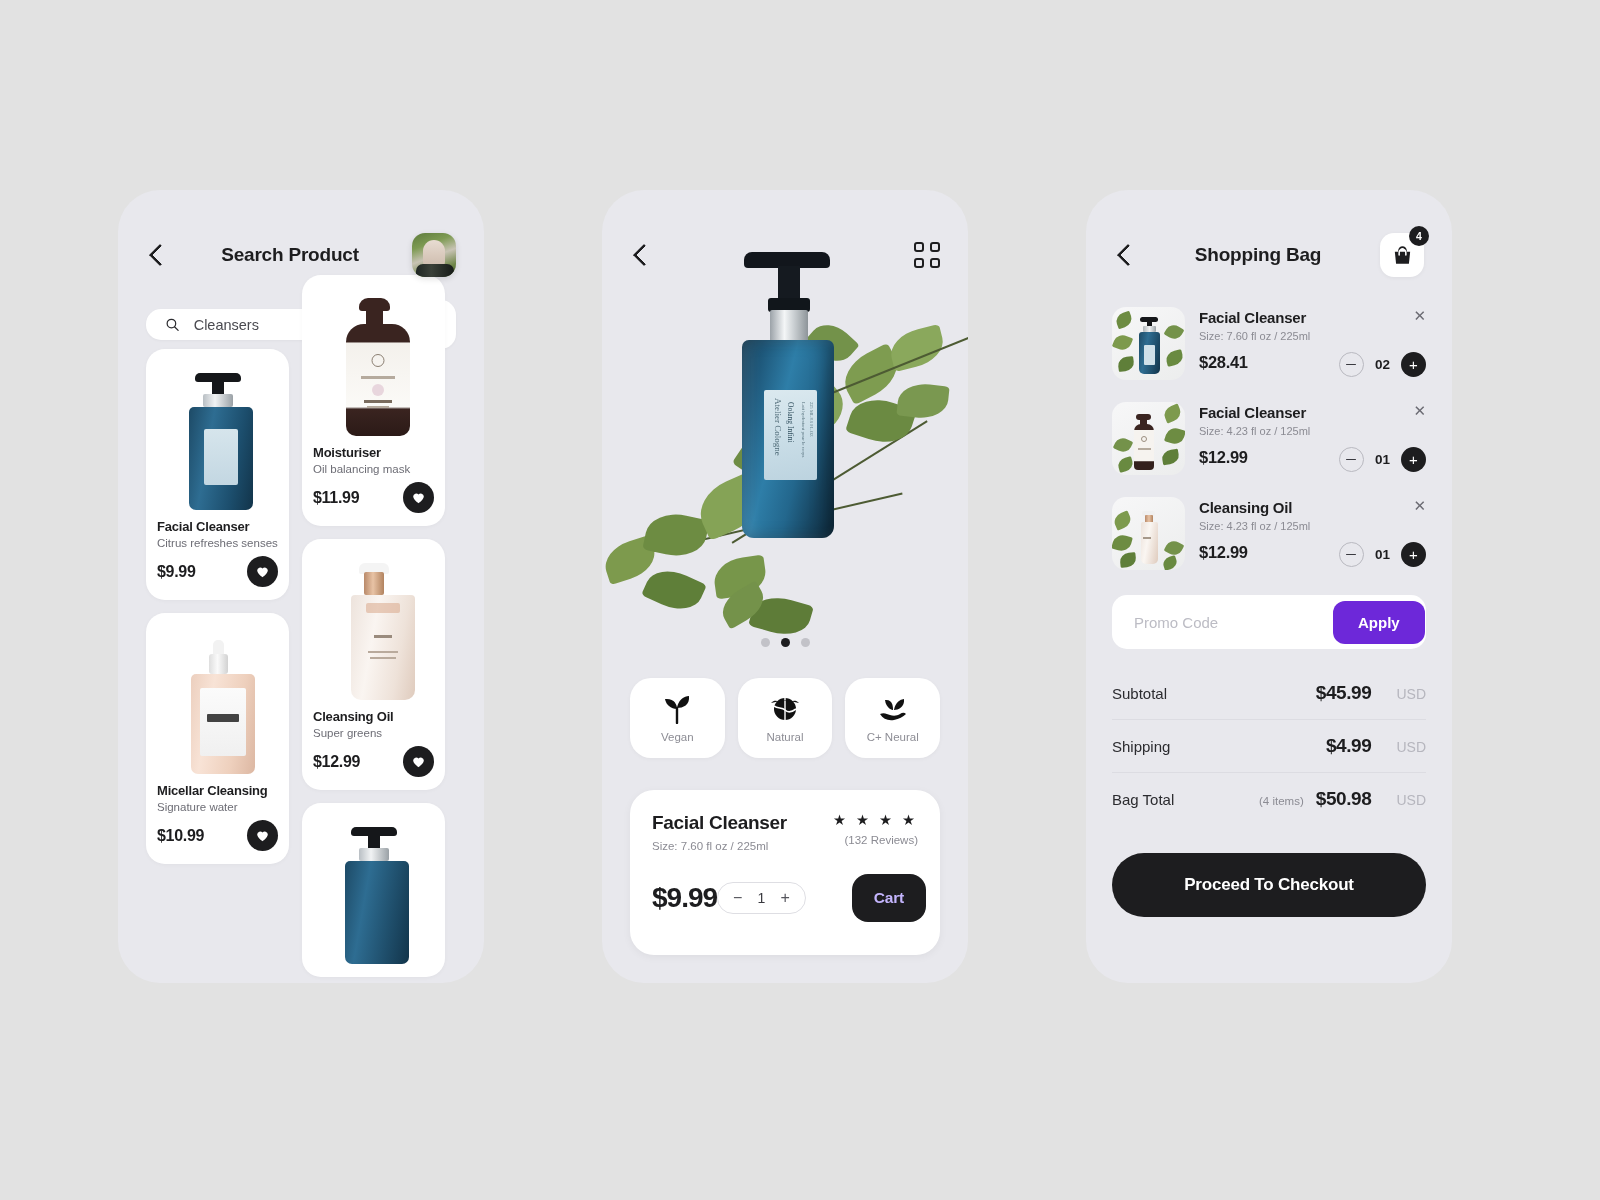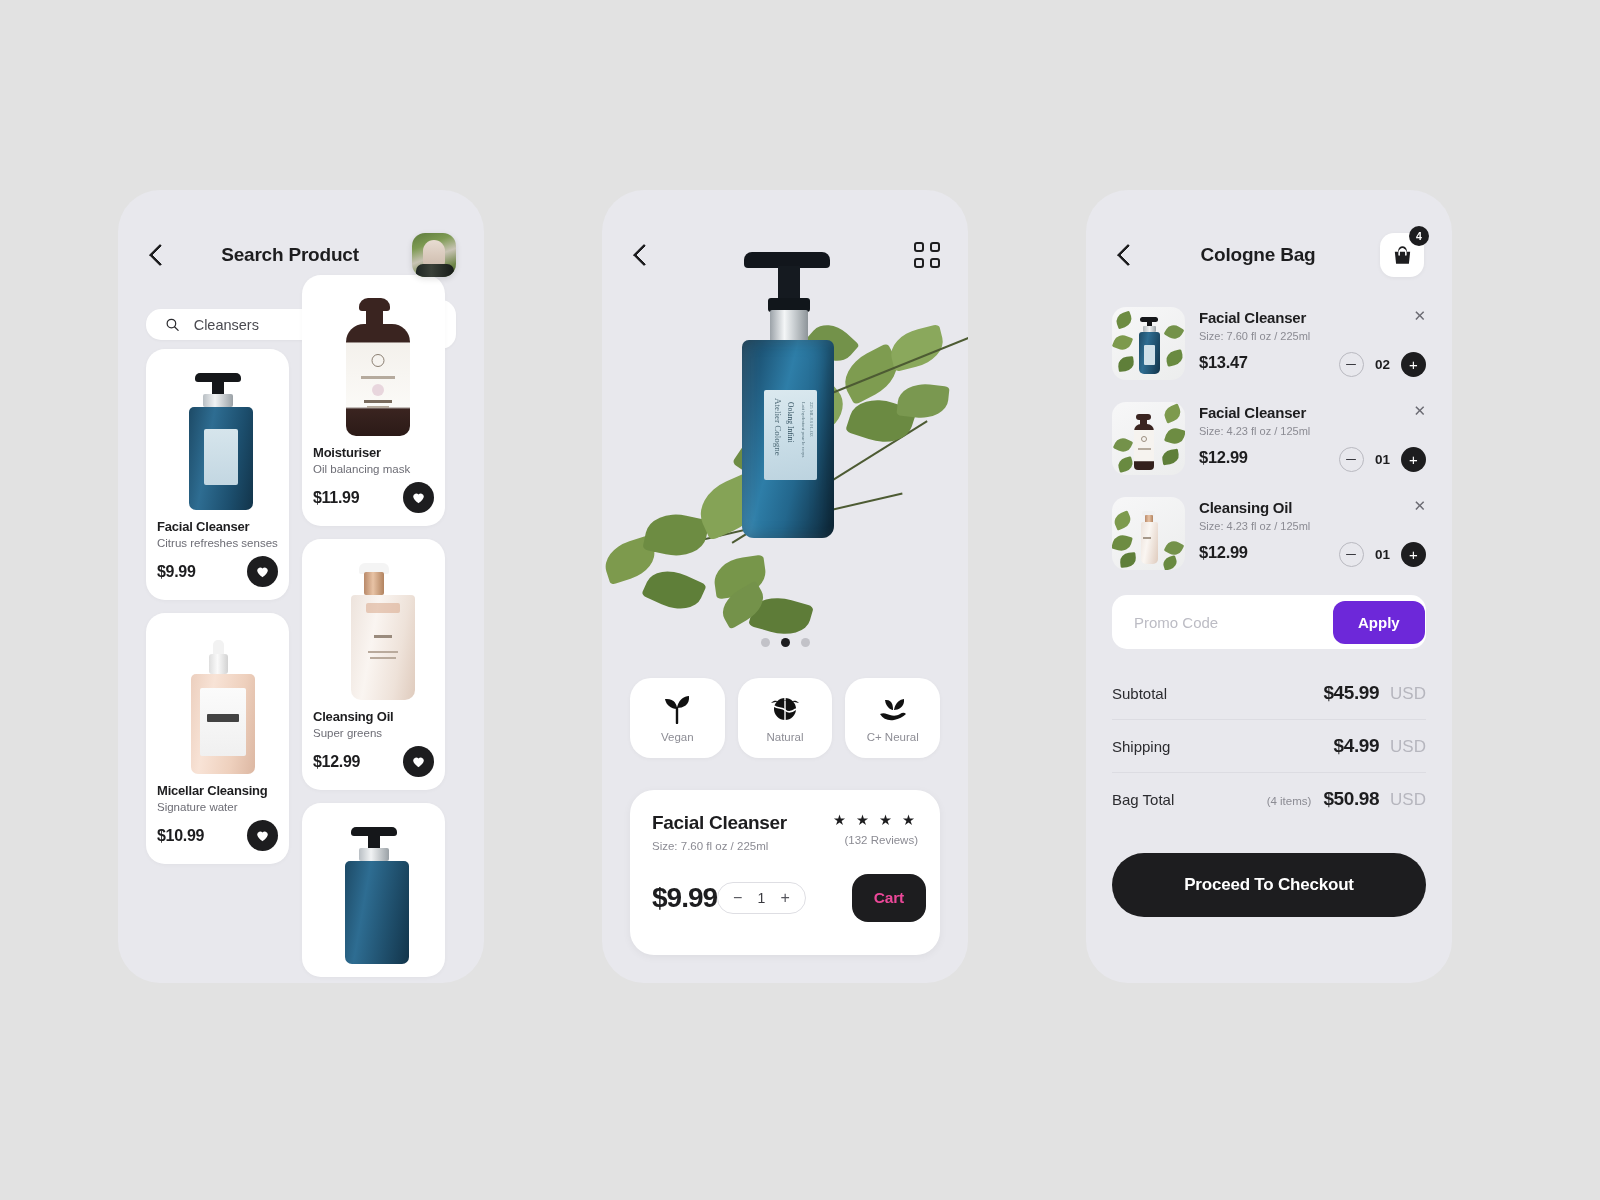--- a/index.html
+++ b/index.html
@@ -176,21 +176,21 @@
   .reviews{ font-size:11.5px; color:#8b8b93; margin-top:6px; text-align:right;}
   .dc-bot{ display:flex; align-items:center; justify-content:space-between; margin-top:22px;}
   .bigprice{ font-size:28px; font-weight:700; color:#1d1d1f; letter-spacing:-1px;}
   .stepper{
     display:flex; align-items:center; gap:14px;
     border:1.3px solid #dedee3; border-radius:20px; padding:7px 15px;
   }
   .stepper b{ font-size:14px; font-weight:500; color:#3a3a40; min-width:10px; text-align:center;}
   .stepper u{ text-decoration:none; font-size:16px; color:#55555c; cursor:pointer; line-height:1;}
   .cart-btn{
-    background:#1d1d1f; color:#ec4899; border:0; border-radius:16px;
+    background:#1d1d1f; color:#c4b5fd; border:0; border-radius:16px;
     padding:15px 22px; font-family:inherit; font-size:15.5px; font-weight:700;
     cursor:pointer; letter-spacing:-0.2px;margin-left:46px;
   }
 
   
   #phone-bag .hdr{ margin-top:34px; }
   .bag-btn{
     width:44px; height:44px; background:#fff; border-radius:14px;
     display:flex; align-items:center; justify-content:center; position:relative;
     flex:0 0 auto; cursor:pointer;
@@ -249,21 +249,21 @@
 
   .totals{ margin:18px 26px 0 26px; }
   .trow{
     display:flex; align-items:baseline; padding:15px 0;
     border-bottom:1.3px solid #dcdce2;
   }
   .trow:last-child{ border-bottom:0; }
   .t-label{ font-size:15px; color:#2b2b2f; flex:1; }
   .t-items{ font-size:11.5px; color:#8b8b93; margin-right:12px;}
   .t-val{ font-size:19px; font-weight:700; color:#1d1d1f; letter-spacing:-0.4px;}
-  .t-cur{ font-size:17px; color:#b6b6be; margin-left:11px;}
+  .t-cur{ font-size:14px; color:#b6b6be; margin-left:25px;}
 
   .checkout{
     display:block; margin:28px 26px 0 26px; width:calc(100% - 52px);
     background:#1d1d1f; color:#fff; border:0; border-radius:32px;
     padding:22px 0; font-family:inherit; font-size:17px; font-weight:700;
     cursor:pointer; letter-spacing:-0.2px;
   }
 </style>
 </head>
 <body>
@@ -533,21 +533,21 @@
         </div>
         <button class="cart-btn">Cart</button>
       </div>
     </div>
   </div>
 
   <div class="phone" id="phone-bag">
 
     <div class="hdr">
       <span class="chev"></span>
-      <div class="hdr-title">Cologne Bag</div>
+      <div class="hdr-title">Shopping Bag</div>
       <div class="bag-btn">
         <svg width="23" height="23" viewBox="0 0 24 24">
           <path d="M4 8h16l-1.3 12.5H5.3L4 8z" fill="#1d1d1f"></path>
           <path d="M8.5 9V6.8a3.5 3.5 0 017 0V9" stroke="#1d1d1f" stroke-width="2" fill="none" stroke-linecap="round"></path>
           <path d="M8.5 9V6.8a3.5 3.5 0 017 0V9" stroke="#fff" stroke-width="1.6" fill="none" stroke-linecap="round" transform="translate(0,2.4)"></path>
         </svg>
         <span class="bag-badge">4</span>
       </div>
     </div>
 
@@ -562,21 +562,21 @@
           <div style="position:absolute;right:2px;top:44px;width:17px;height:14px;background:#698a40;border-radius:60% 10% 60% 10%;transform:rotate(-14deg)"></div>
           <div style="position:absolute;left:28px;top:10px;width:18px;height:5px;background:#15171a;border-radius:3px"></div>
           <div style="position:absolute;left:35px;top:14px;width:5px;height:6px;background:#15171a"></div>
           <div style="position:absolute;left:31px;top:19px;width:13px;height:6px;background:linear-gradient(90deg,#aeb4b8,#f0f2f3,#9aa1a6);border-radius:1px"></div>
           <div style="position:absolute;left:27px;top:25px;width:21px;height:42px;border-radius:3px 3px 5px 5px;background:linear-gradient(100deg,#1d4a66,#2e6d92 35%,#12344a)"></div>
           <div style="position:absolute;left:32px;top:38px;width:11px;height:20px;background:#cfe0e9;border-radius:1px"></div>
         </div>
         <div class="item-mid">
           <div class="i-name">Facial Cleanser</div>
           <div class="i-size">Size: 7.60 fl oz / 225ml</div>
-          <div class="i-price">$13.47</div>
+          <div class="i-price">$28.41</div>
         </div>
         <span class="x-btn">✕</span>
         <div class="qty">
           <span class="q-minus"></span>
           <span class="q-num">02</span>
           <span class="q-plus">+</span>
         </div>
       </div>
 
       <div class="item">

